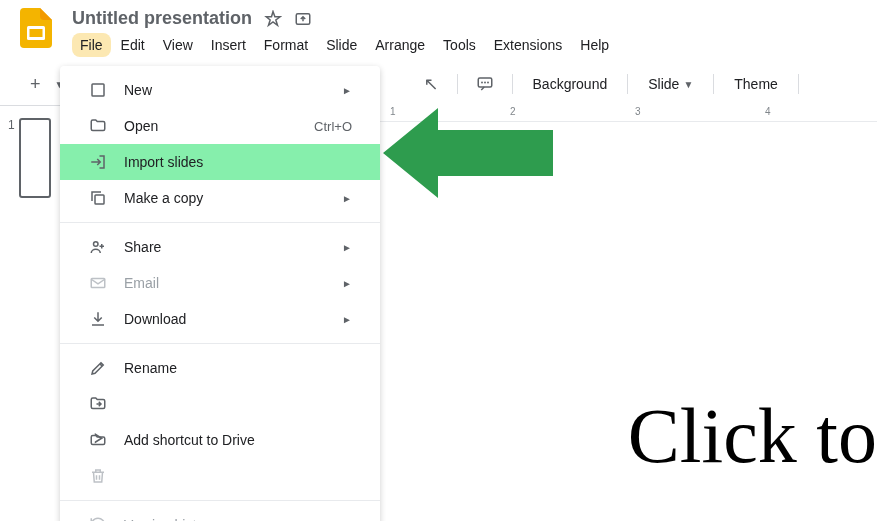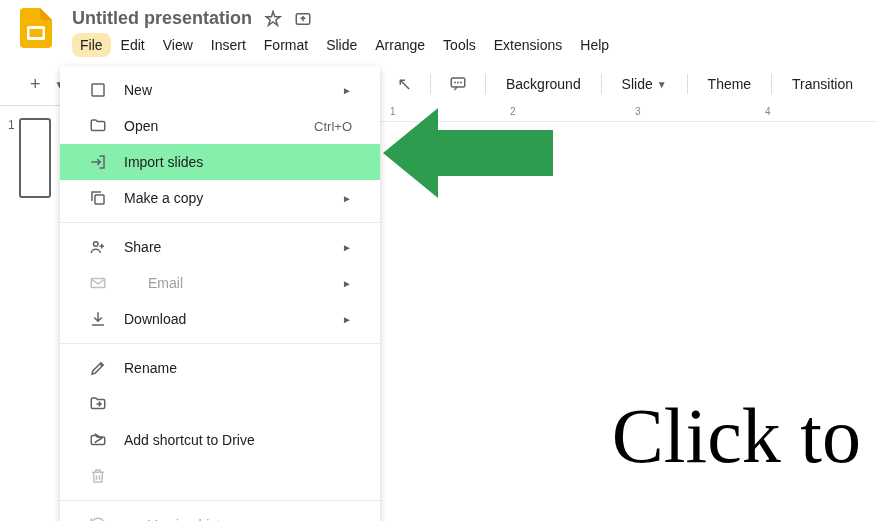--- a/index.html
+++ b/index.html
@@ -25,33 +25,33 @@
   
   .workspace { display: flex; height: 420px; }
   .slide-panel { width: 56px; background: #fff; padding-top: 8px; }
   .slide-thumb-wrap { display: flex; align-items: flex-start; padding: 4px 0 0 8px; }
   .slide-num { font-size: 12px; color: #5f6368; margin-right: 4px; }
   .slide-thumb { width: 32px; height: 80px; border: 2px solid #5f6368; border-radius: 3px; background: #fff; }
   
   .dropdown-menu { position: absolute; top: 66px; left: 60px; width: 320px; background: #fff; box-shadow: 0 2px 6px rgba(0,0,0,0.2); border-radius: 4px; z-index: 100; padding: 6px 0; }
   .menu-item { display: flex; align-items: center; padding: 8px 28px; font-size: 14px; color: #202124; cursor: pointer; min-height: 32px; }
   .menu-item.highlighted { background: #86efac; }
-  .menu-item.disabled { color: #9aa0a6; cursor: default; gap: 24px; }
+  .menu-item.disabled { color: #9aa0a6; cursor: default; }
   .menu-icon { width: 20px; height: 20px; margin-right: 16px; display: flex; align-items: center; justify-content: center; color: #5f6368; flex-shrink: 0; }
   .menu-item.disabled .menu-icon { color: #bdc1c6; }
   .menu-label { flex: 1; }
   .menu-shortcut { font-size: 13px; color: #5f6368; }
   .menu-arrow { font-size: 10px; color: #5f6368; }
   .menu-divider { height: 1px; background: #e8eaed; margin: 6px 0; }
   
   .ruler { position: absolute; top: 104px; left: 380px; right: 0; height: 18px; background: #fff; border-bottom: 1px solid #e8eaed; font-size: 10px; color: #80868b; }
   .ruler-mark { position: absolute; top: 2px; }
   
   .big-arrow { position: absolute; top: 108px; left: 383px; z-index: 50; }
-  .big-text { position: absolute; bottom: 40px; right: 16px; font-size: 78px; font-family: Georgia, serif; color: #000; white-space: nowrap; }
+  .big-text { position: absolute; bottom: 40px; right: 0; font-size: 78px; font-family: Georgia, serif; color: #000; white-space: nowrap; }
 </style>
 </head>
 <body>
 
 <div class="header">
   <div class="logo">
     <svg viewBox="0 0 32 40">
         <path fill="#f4b400" d="M4 0h16l12 12v24a4 4 0 0 1-4 4H4a4 4 0 0 1-4-4V4a4 4 0 0 1 4-4z"></path>
         <path fill="#f29900" d="M20 0l12 12H24a4 4 0 0 1-4-4V0z"></path>
         <rect x="7" y="18" width="18" height="14" rx="1.5" fill="#fff"></rect>
@@ -105,21 +105,20 @@
   <span class="toolbar-sep"></span>
   <span class="toolbar-text">Background</span>
   <span class="toolbar-sep"></span>
   <span class="toolbar-text">
       <span>Slide</span>
       <span class="caret-down">▼</span>
     </span>
   <span class="toolbar-sep"></span>
   <span class="toolbar-text">Theme</span>
   <span class="toolbar-sep"></span>
-  <span class="toolbar-text">Transition</span>
 </div>
 
 <div class="workspace">
   <div class="slide-panel">
     <div class="slide-thumb-wrap">
       <span class="slide-num">1</span>
       <div class="slide-thumb"></div>
     </div>
   </div>
 </div>

